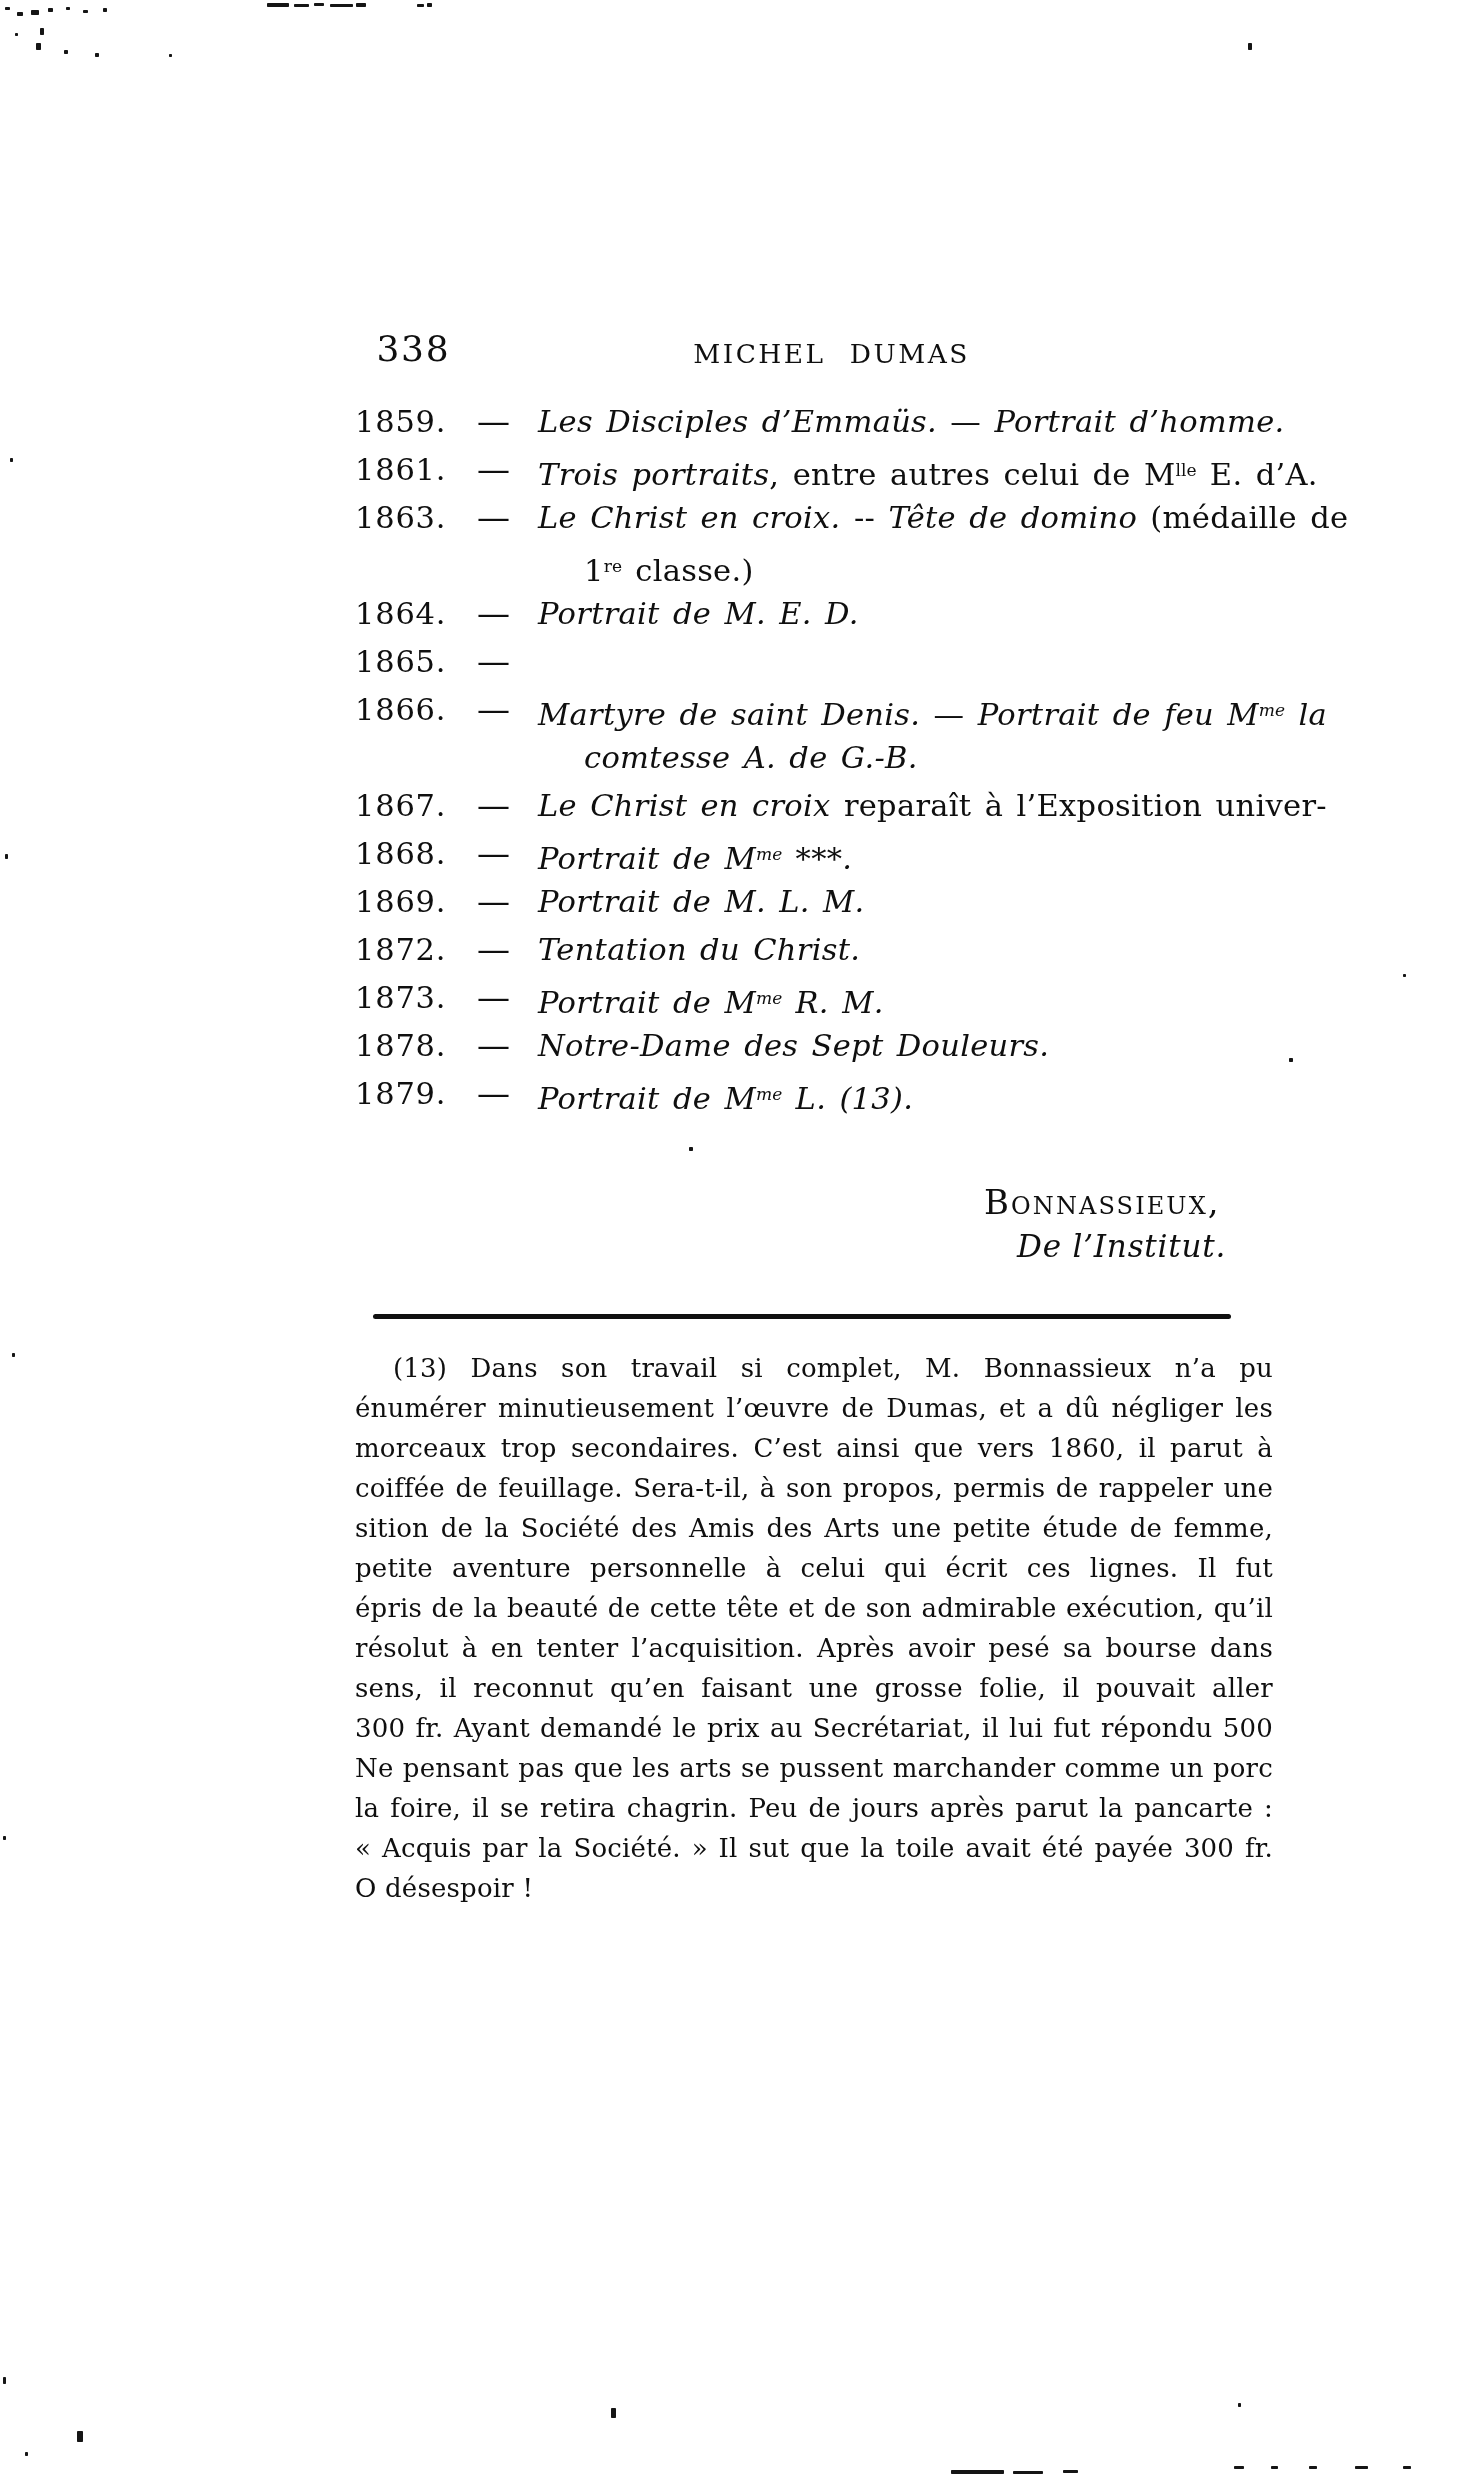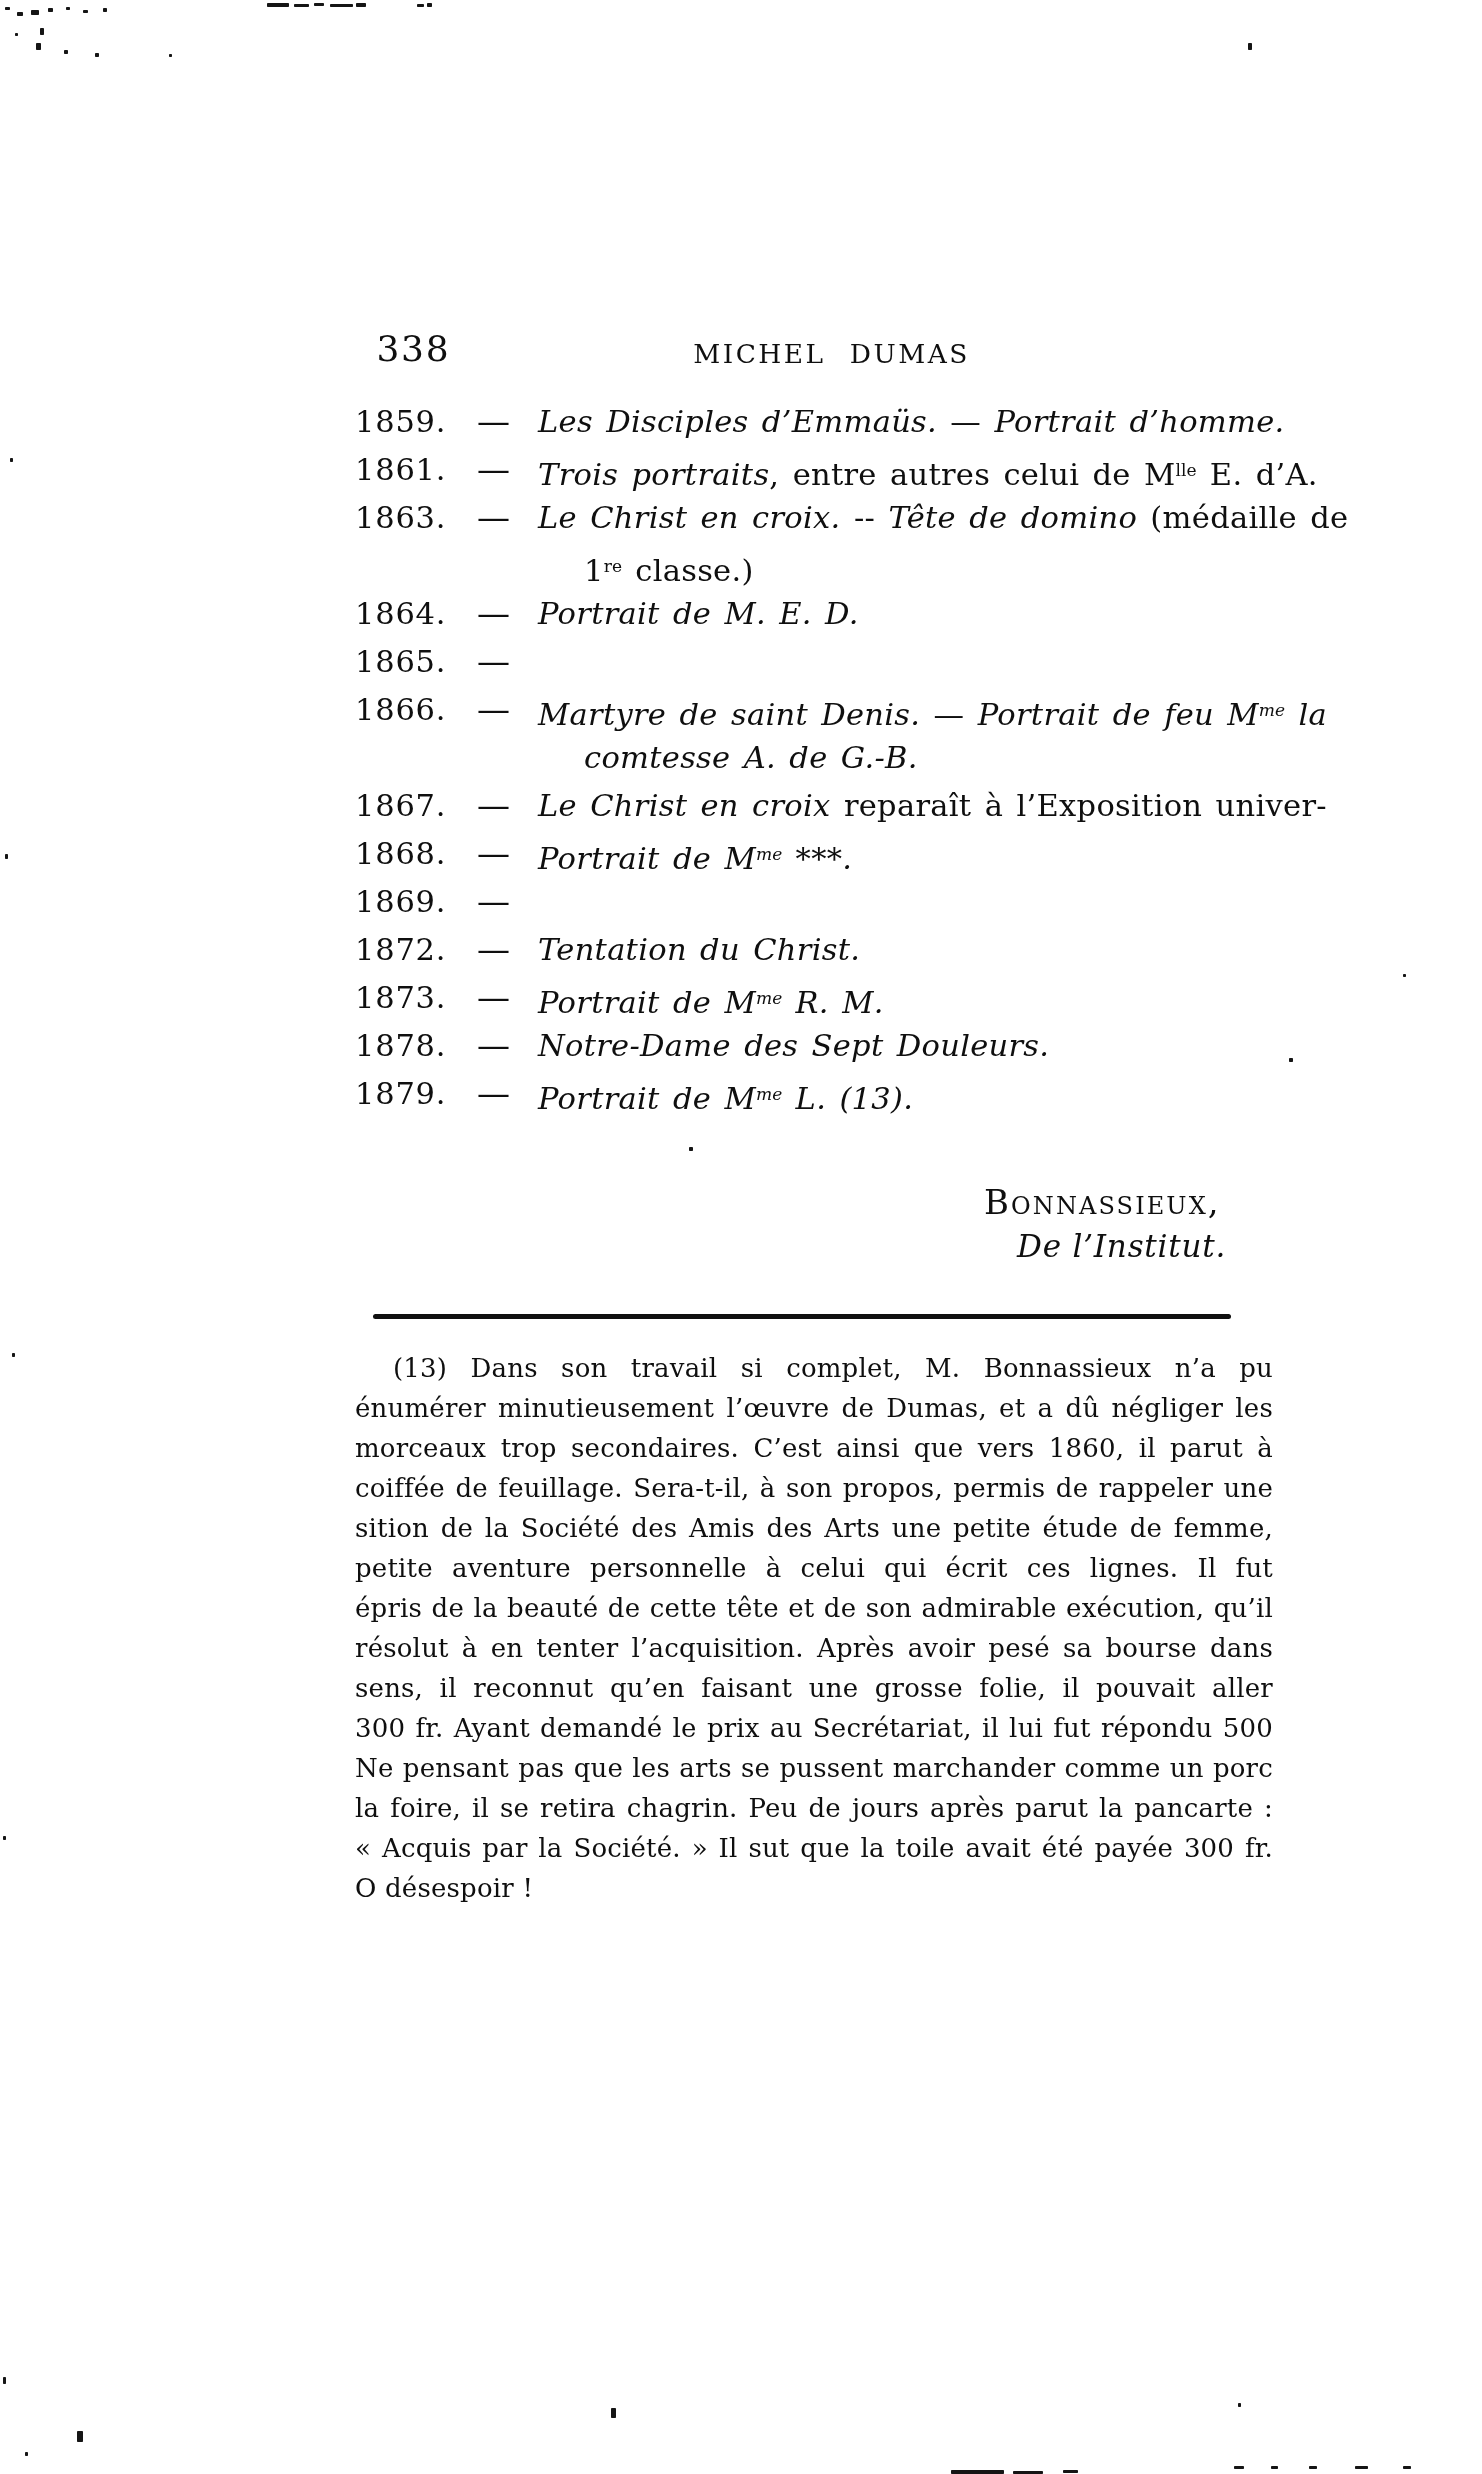--- a/index.html
+++ b/index.html
@@ -99,20 +99,21 @@
         <span class="txt"><span class="it">Le Christ en croix</span><span> reparaît à l’Exposition univer-</span></span>
       </div>
       <div class="row">
         <span class="year">1868.</span>
         <span class="dash">—</span>
         <span class="txt"><span class="it">Portrait de M</span><span class="it sup">me</span><span class="it"> ***.</span></span>
       </div>
       <div class="row">
         <span class="year">1869.</span>
         <span class="dash">—</span>
+        <span class="txt"><span class="it">Portrait de M. L. M.</span></span>
       </div>
       <div class="row">
         <span class="year">1872.</span>
         <span class="dash">—</span>
         <span class="txt"><span class="it">Tentation du Christ.</span></span>
       </div>
       <div class="row">
         <span class="year">1873.</span>
         <span class="dash">—</span>
         <span class="txt"><span class="it">Portrait de M</span><span class="it sup">me</span><span class="it"> R. M.</span></span>

